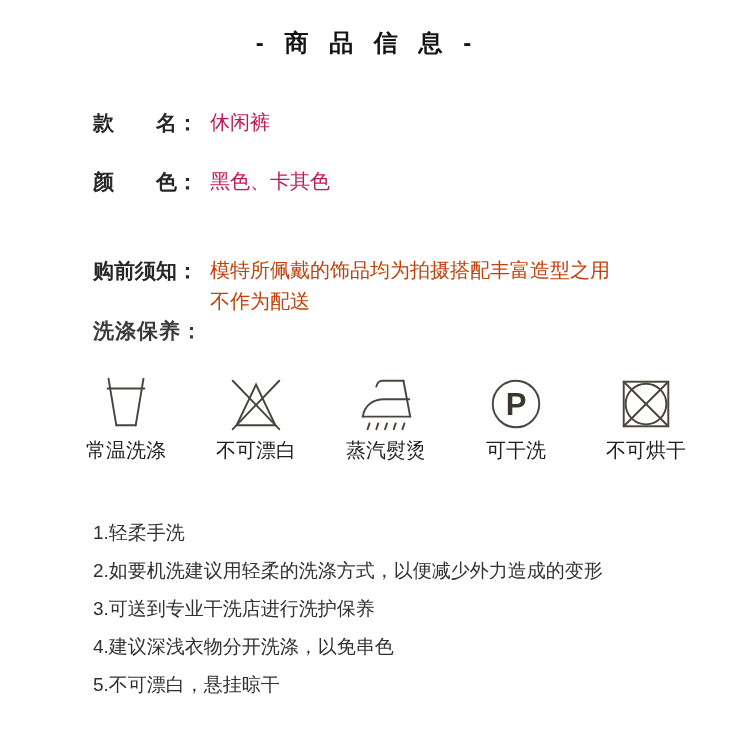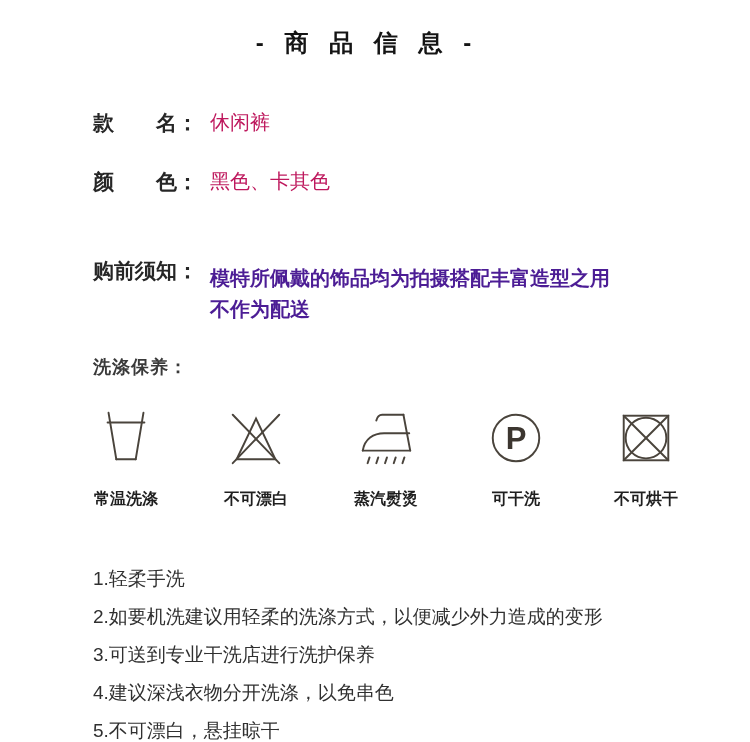--- a/index.html
+++ b/index.html
@@ -37,51 +37,49 @@
     font-weight:bold;
     color:#262626;
     white-space:nowrap;
   }
   .row-value{
     color:#be185d;
     font-size:20px;
   }
   .notice-row{margin-top:58px;}
   .notice-text{
-    color:#4c1d95;
-    font-weight:bold;
+    color:#c2410c;
+    font-weight:normal;
     font-size:20px;
     line-height:31px;
-    margin-top:8px;
   }
   .care-heading{
-    margin-top:30px;
-    font-size:18px;
+    font-size:21px;
     font-weight:bold;
     color:#3a3a3a;
     letter-spacing:1px;
   }
   .icon-row{
     display:flex;
     justify-content:space-between;
     width:612px;
     margin-left:-13px;
     margin-top:28px;
   }
   .icon-item{
     width:92px;
     display:flex;
     flex-direction:column;
     align-items:center;
   }
   .icon-item svg{display:block;}
   .icon-label{
-    margin-top:20px;
-    font-size:16px;
-    font-weight:700;
+    margin-top:2px;
+    font-size:20px;
+    font-weight:400;
     color:#1f1f1f;
     white-space:nowrap;
   }
   .care-list{
     list-style:none;
     margin:50px 0 0 0;
     padding:0;
   }
   .care-list li{
     font-size:19px;

